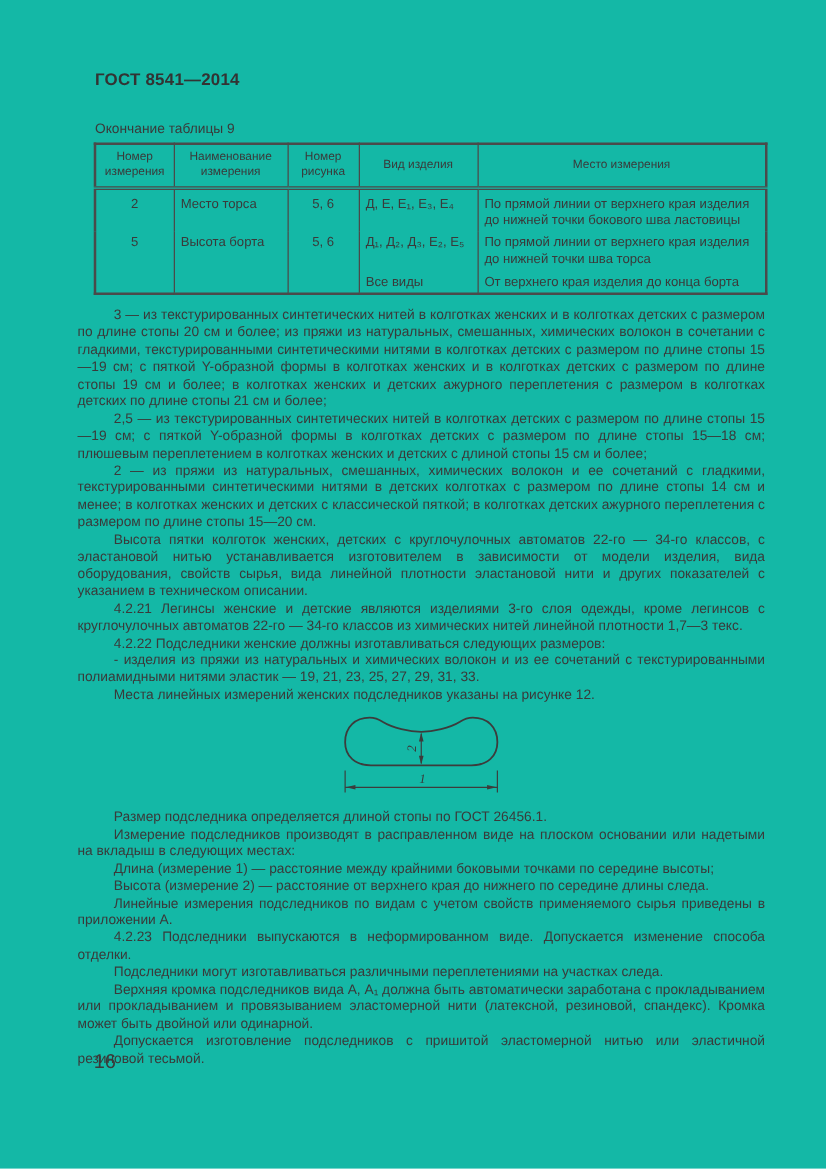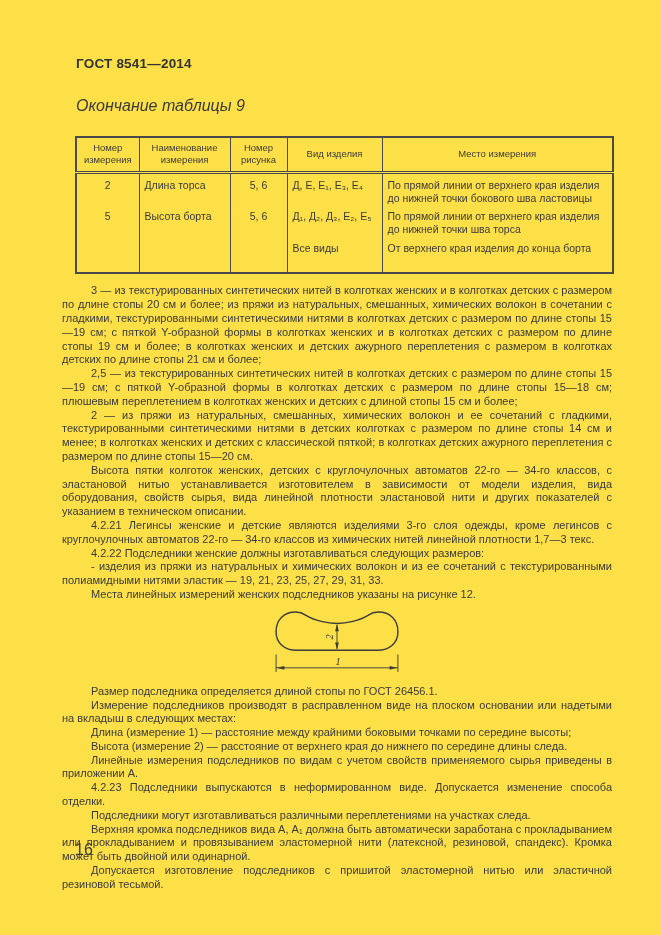--- a/index.html
+++ b/index.html
@@ -1,36 +1,35 @@
 <!DOCTYPE html>
 <html lang="ru"><head>
 <meta charset="utf-8">
 <style>
   html,body{margin:0;padding:0;background:#ffffff;}
   .page{
     position:relative;
     width:661px;height:935px;
-    background:#fde047;
+    background:#14b8a6;
     color:#3a3a3a;
     font-family:"Liberation Sans","DejaVu Sans",sans-serif;
     overflow:hidden;
     box-sizing:border-box;
   }
   .doc-title{
     padding-top:56px;
     margin-left:76px;
     font-size:13.5px;
     font-weight:bold;
     color:#333333;
     letter-spacing:.2px;
   }
   .table-caption{
-    margin:26px 0 21px 76px;
-    font-size:16px;
-    font-style:italic;
+    margin:26px 0 5px 76px;
+    font-size:11px;
   }
   table.meas{
     margin-left:75px;
     width:537px;
     border-collapse:collapse;
     border:2px solid #4a4a4a;
     table-layout:fixed;
     font-size:10.5px;
     color:#3a3a3a;
   }
@@ -46,21 +45,21 @@
   table.meas td{
     vertical-align:top;
     padding:3px 5px 2px;
     line-height:1.25;
   }
   table.meas th + th, table.meas td + td{ border-left:1px solid #4a4a4a; }
   td.c-num{ text-align:center; }
   td.c-fig{ text-align:center; }
   td.c-name, td.c-kind, td.c-place{ text-align:left; }
   tr.r1 td{ padding-top:5px; }
-  tr.r3 td{ padding-top:4px; padding-bottom:17px;margin-left:43px; }
+  tr.r3 td{ padding-top:4px; padding-bottom:1px;margin-left:43px; }
 
   .bodytext{
     margin:10px 49px 0 62px;
     font-size:11px;
     line-height:13.8px;
     text-align:justify;
   }
   .bodytext p{ margin:0; text-indent:29px; }
 
   .figure-block{
@@ -107,21 +106,21 @@
         <th>Номер измерения</th>
         <th>Наименование измерения</th>
         <th>Номер рисунка</th>
         <th>Вид изделия</th>
         <th>Место измерения</th>
       </tr>
     </thead>
     <tbody>
       <tr class="r1">
         <td class="c-num">2</td>
-        <td class="c-name">Длина торса</td>
+        <td class="c-name">Место торса</td>
         <td class="c-fig">5, 6</td>
         <td class="c-kind">Д, Е, Е₁, Е₃, Е₄</td>
         <td class="c-place">По прямой линии от верхнего края изделия до нижней точки бокового шва ластовицы</td>
       </tr>
       <tr class="r2">
         <td class="c-num">5</td>
         <td class="c-name">Высота борта</td>
         <td class="c-fig">5, 6</td>
         <td class="c-kind">Д₁, Д₂, Д₃, Е₂, Е₅</td>
         <td class="c-place">По прямой линии от верхнего края изделия до нижней точки шва торса</td>

